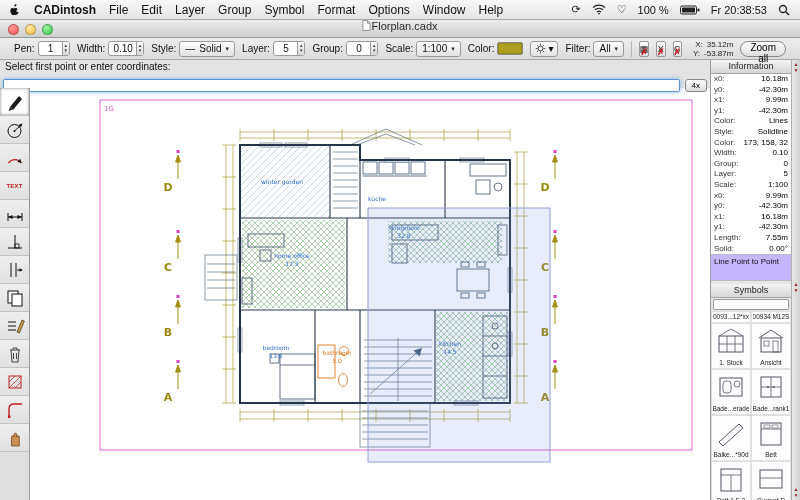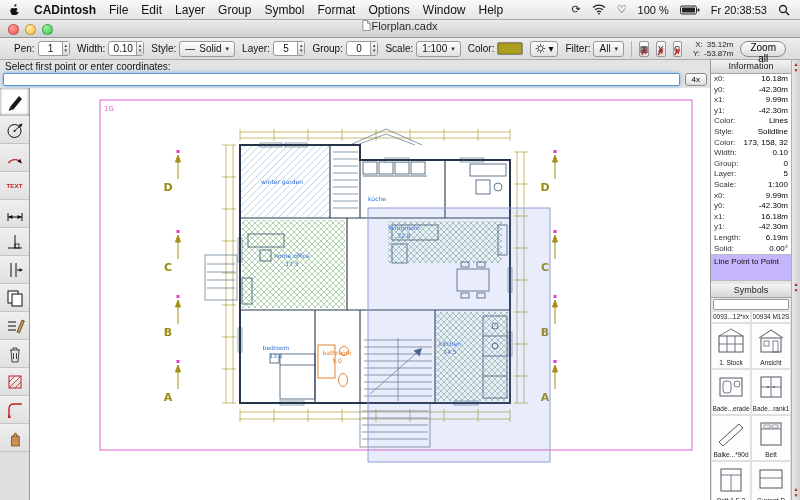--- a/index.html
+++ b/index.html
@@ -36,21 +36,21 @@
   .vsep{width:1px;height:16px;background:#b5b5b5}
   .mk{position:relative;width:17px;height:16px;background:linear-gradient(#fdfdfd,#e0e0e0);border:1px solid #9a9a9a;border-radius:2px;display:flex;align-items:center;justify-content:center;font-size:9px;color:#222}
   .mk .rx{position:absolute;right:0;bottom:-1px;color:#c82020;font-style:normal;font-size:9px;font-weight:bold}
   .coords{font-size:8px;line-height:9px;color:#222;margin-left:4px}
   .coords div{display:flex;gap:4px;justify-content:flex-end}
   .zoomall{margin-left:auto;background:linear-gradient(#fdfdfd,#dedede);border:1px solid #8a8a8a;border-radius:8px;height:16px;font-size:10px;padding:0 9px;font-family:"Liberation Sans",sans-serif}
 
   
   .command{position:absolute;top:60px;left:0;width:710px;height:28px;background:#e3e3e3;padding:1px 3px;z-index:10}
   .prompt{font-size:10px;color:#111;padding-left:2px}
-  .cmdrow{display:flex;gap:5px;margin-top:1px;align-items:center}
+  .cmdrow{display:flex;gap:5px;margin-top:7px;align-items:center}
   .cmdinput{flex:1;height:13px;border:1px solid #5d94d6;border-radius:2px;box-shadow:0 0 4px #7ab0e8;background:#fff;font-size:10px;padding:0 3px;outline:none;font-family:"Liberation Sans",sans-serif}
   .cmdbtn{height:13px;font-size:8px;line-height:9px;background:linear-gradient(#fdfdfd,#dedede);border:1px solid #8a8a8a;border-radius:3px;padding:0 6px;font-family:"Liberation Sans",sans-serif}
 
   
   .palette{position:absolute;left:0;top:88px;width:30px;bottom:0;background:#dfdfdf;border-right:1px solid #9a9a9a;z-index:10}
   .tool{width:29px;height:28px;border-bottom:1px solid #c3c3c3;display:flex;align-items:center;justify-content:center;background:linear-gradient(#efefef,#e0e0e0)}
   .tool.selected{background:#fff;box-shadow:inset 0 0 3px #777}
   .ttxt{color:#c22020;font-weight:bold;font-size:6px;letter-spacing:.2px}
 
   
@@ -544,21 +544,21 @@
       <div class="inforow">
           <span class="il">x1:</span>
           <span class="iv">16.18m</span>
         </div>
       <div class="inforow">
           <span class="il">y1:</span>
           <span class="iv">-42.30m</span>
         </div>
       <div class="inforow">
           <span class="il">Length:</span>
-          <span class="iv">6.19m</span>
+          <span class="iv">7.55m</span>
         </div>
       <div class="inforow">
           <span class="il">Solid:</span>
           <span class="iv">0.00°</span>
         </div>
     </div>
     <div class="hintbox">Line Point to Point</div>
     <div class="gapline"></div>
     <div class="panelheader">Symbols</div>
     <div class="symfield"></div>

